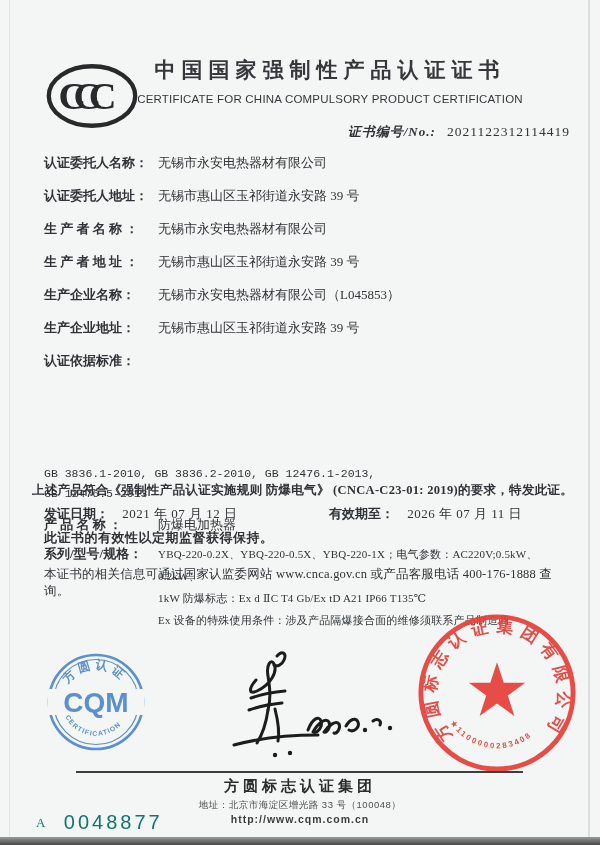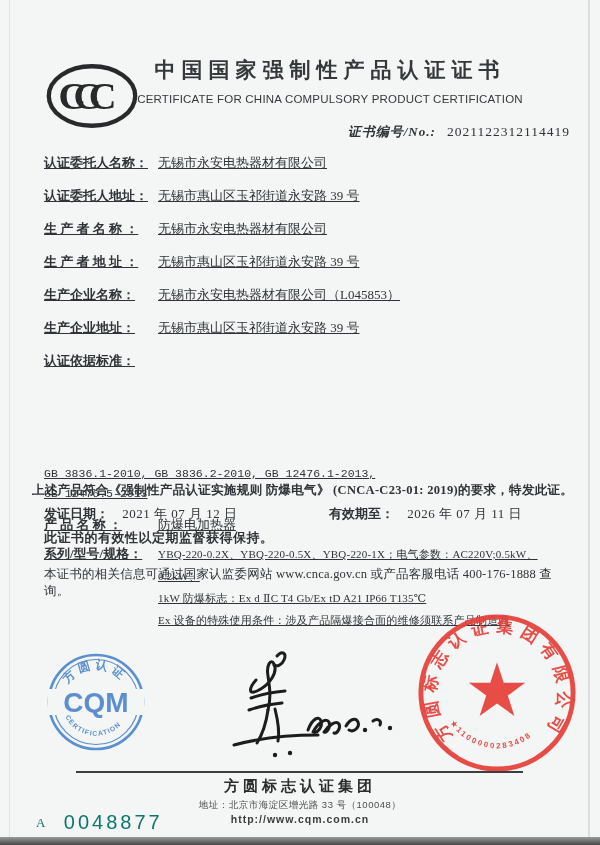--- a/index.html
+++ b/index.html
@@ -19,21 +19,21 @@
   .header{position:absolute;left:130px;top:56px;width:400px;text-align:center;
     font-family:"Liberation Sans","DejaVu Sans",sans-serif;}
   .title-cn{font-size:21px;font-weight:700;letter-spacing:6px;color:#35383b;white-space:nowrap;}
   .title-en{margin-top:9px;font-size:11.5px;font-weight:500;letter-spacing:0.2px;color:#35383b;white-space:nowrap;}
 
   .cert-no{position:absolute;top:123px;right:30px;font-size:13px;white-space:nowrap;}
   .cert-no .lbl{font-weight:700;font-style:italic;letter-spacing:1px;}
   .cert-no .val{font-size:13.5px;letter-spacing:1px;margin-left:8px;}
 
   .fields{position:absolute;left:44px;top:152px;width:528px;}
-  .frow{display:flex;margin-bottom:12px;text-decoration:underline;}
+  .frow{display:flex;margin-bottom:12px;}
   .frow .flabel{flex:0 0 114px;font-weight:700;font-size:13px;line-height:21px;white-space:pre;}
   .frow .fvalue{flex:1;font-size:13px;line-height:21px;white-space:pre-line;}
   .frow.standards{margin-bottom:10px;flex-direction:column;}
   .frow.standards .fvalue{font-family:"Liberation Mono","DejaVu Sans Mono",monospace;font-size:11.5px;line-height:20px;}
   .frow.product{margin-bottom:8px;}
   .frow.series .fvalue{font-size:11px;line-height:22px;letter-spacing:0.2px;}
 
   .statement{position:absolute;left:30px;top:482px;width:545px;font-size:12.5px;font-weight:700;letter-spacing:0.3px;text-align:center;}
 
   .dates{position:absolute;left:44px;right:78px;top:505px;display:flex;justify-content:space-between;font-size:13px;}

